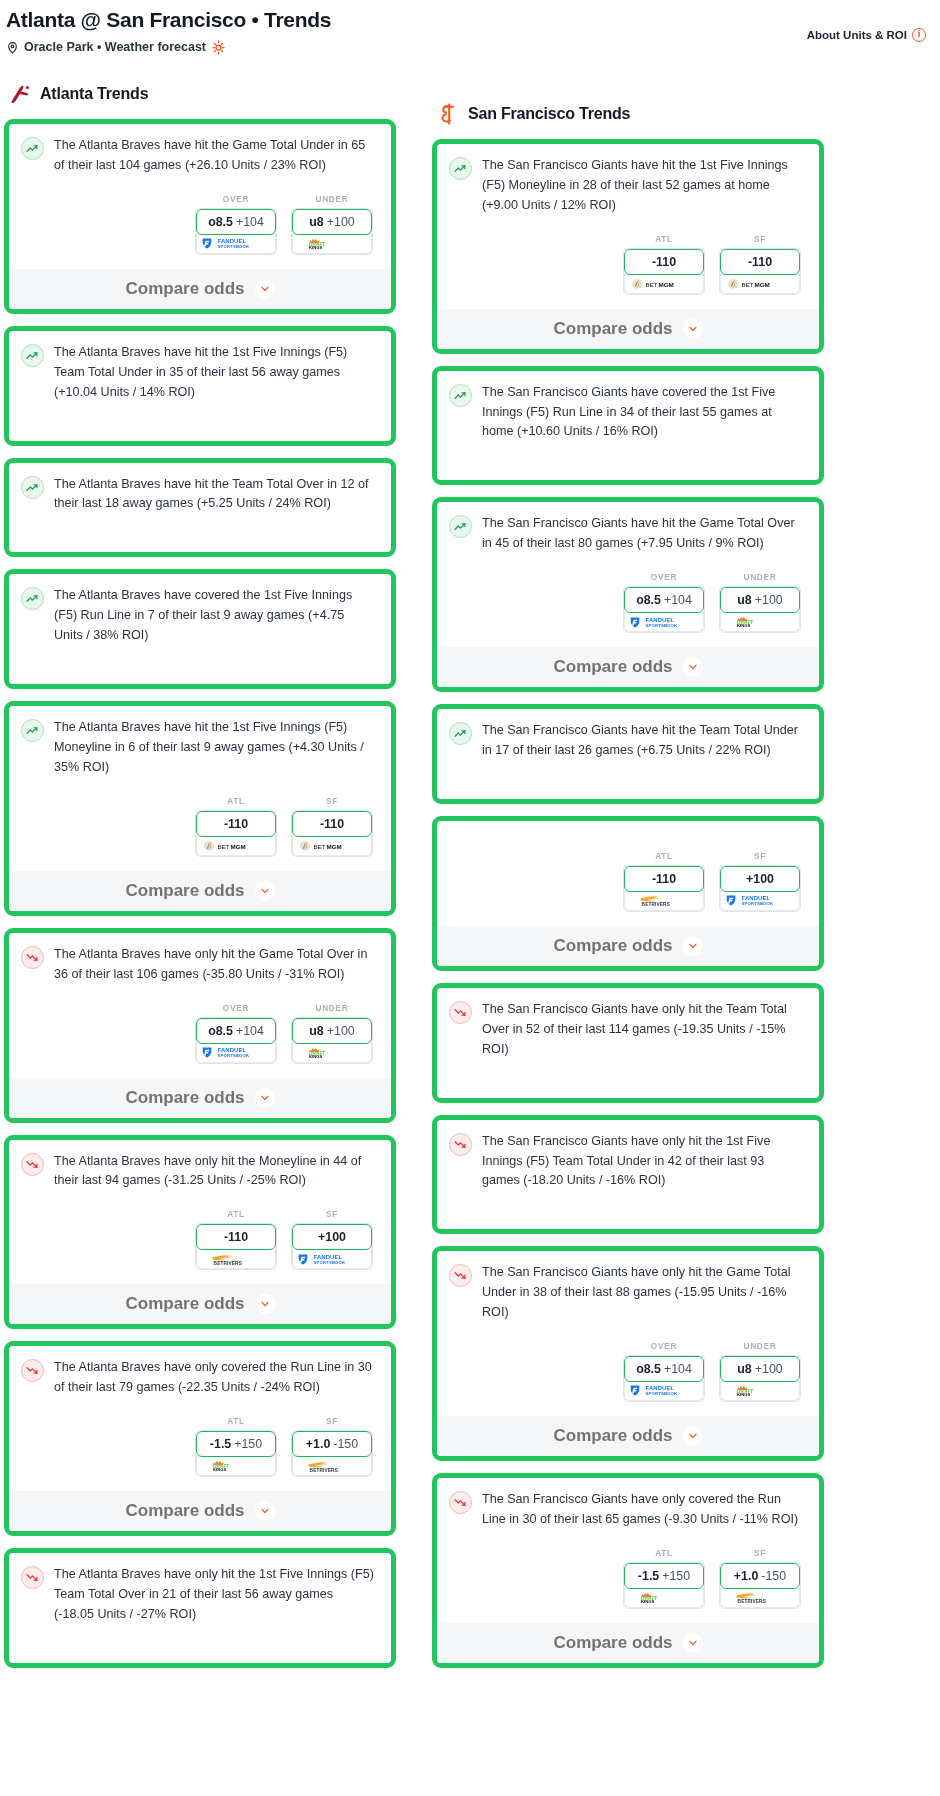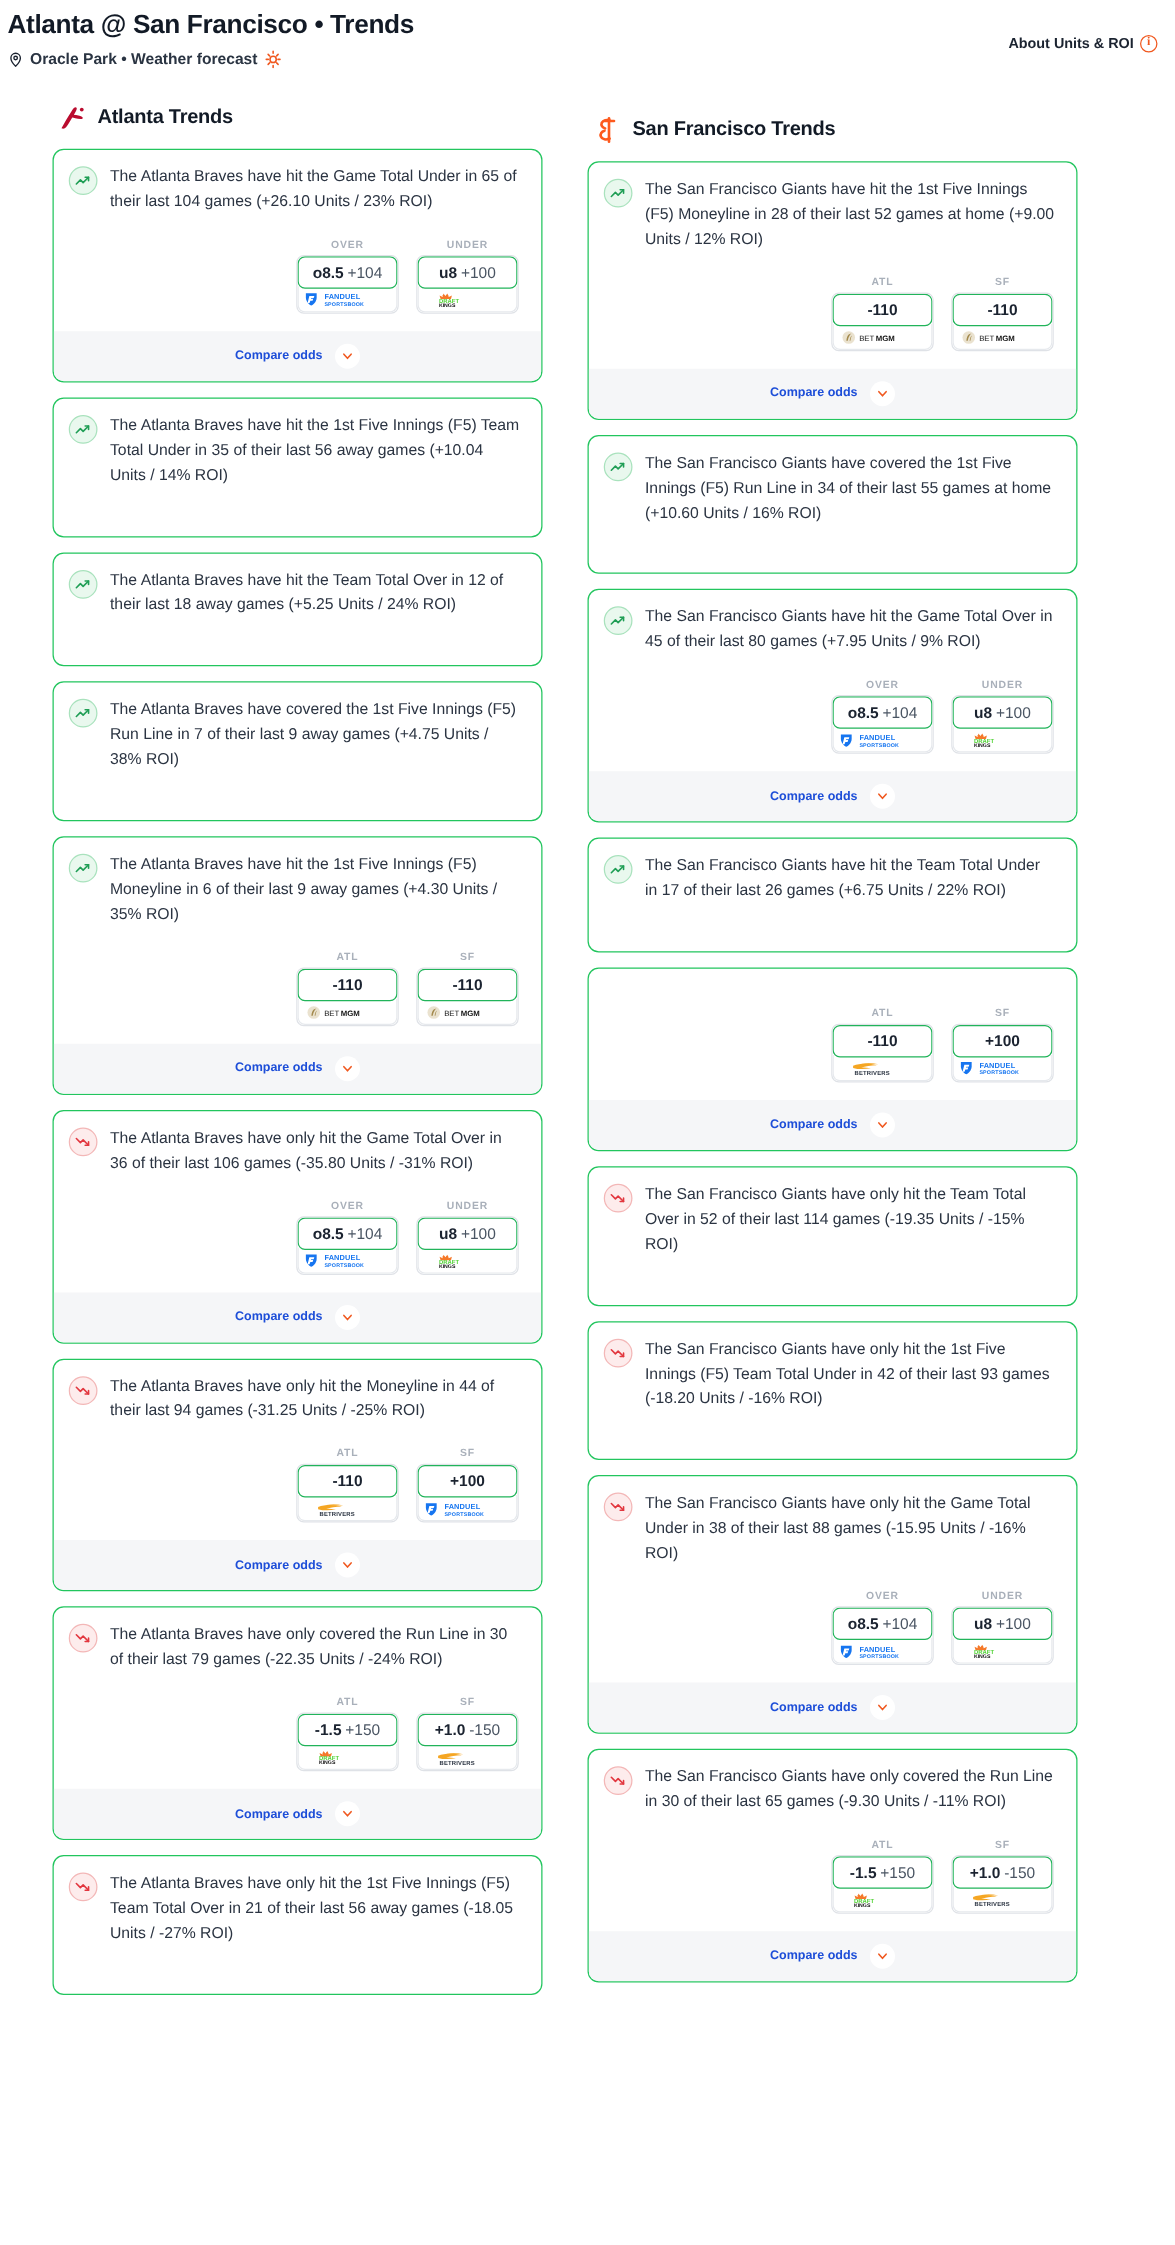--- a/index.html
+++ b/index.html
@@ -55,22 +55,21 @@
     padding-left: 2px;
   }
   .pin-ico { width: 13px; height: 15px; display:block; }
   .sun-ico { width: 15px; height: 15px; display:block; }
 
   
   .cols {
     display: flex;
     gap: 36px;
     margin-top: 26px;
-    align-items: center;
-    margin-left: 38px;
+    align-items: flex-end;
   }
   .col { width: 392px; flex: 0 0 392px; }
 
   .col-head {
     display: flex;
     align-items: center;
     gap: 8px;
     margin-bottom: 12px;
     padding-left: 4px;
     height: 26px;
@@ -78,21 +77,21 @@
   .col-head-label {
     font-size: 16px;
     font-weight: 700;
     color: #121a26;
     letter-spacing: -0.2px;
   }
   .team-logo { width: 24px; height: 24px; display: block; }
 
   
   .card {
-    border: 1px solid #22c55e;
+    border: 5px solid #22c55e;
     border-radius: 9px;
     background: #fff;
     margin-bottom: 12px;
     padding: 12px 12px 0 12px;
     overflow: hidden;
   }
   .card-top { display: flex; gap: 10px; align-items: flex-start; }
   .tr-ico {
     width: 23px; height: 23px; flex: 0 0 23px;
     border-radius: 50%;
@@ -172,21 +171,21 @@
     gap: 10px;
   }
   .compare-inner {
     margin: 0 12px;
     width: 100%;
     display: flex;
     align-items: center;
     justify-content: center;
     gap: 10px;
   }
-  .compare-label { font-size: 10px; font-weight: 600; color: #1d4ed8; }
+  .compare-label { font-size: 17px; font-weight: 600; color: #737373; }
   .chev {
     width: 20px; height: 20px;
     border-radius: 50%;
     background: #fff;
     display: flex; align-items: center; justify-content: center;
   }
   .chev svg { width: 10px; height: 10px; display: block; }
 </style>
 </head>
 <body>

